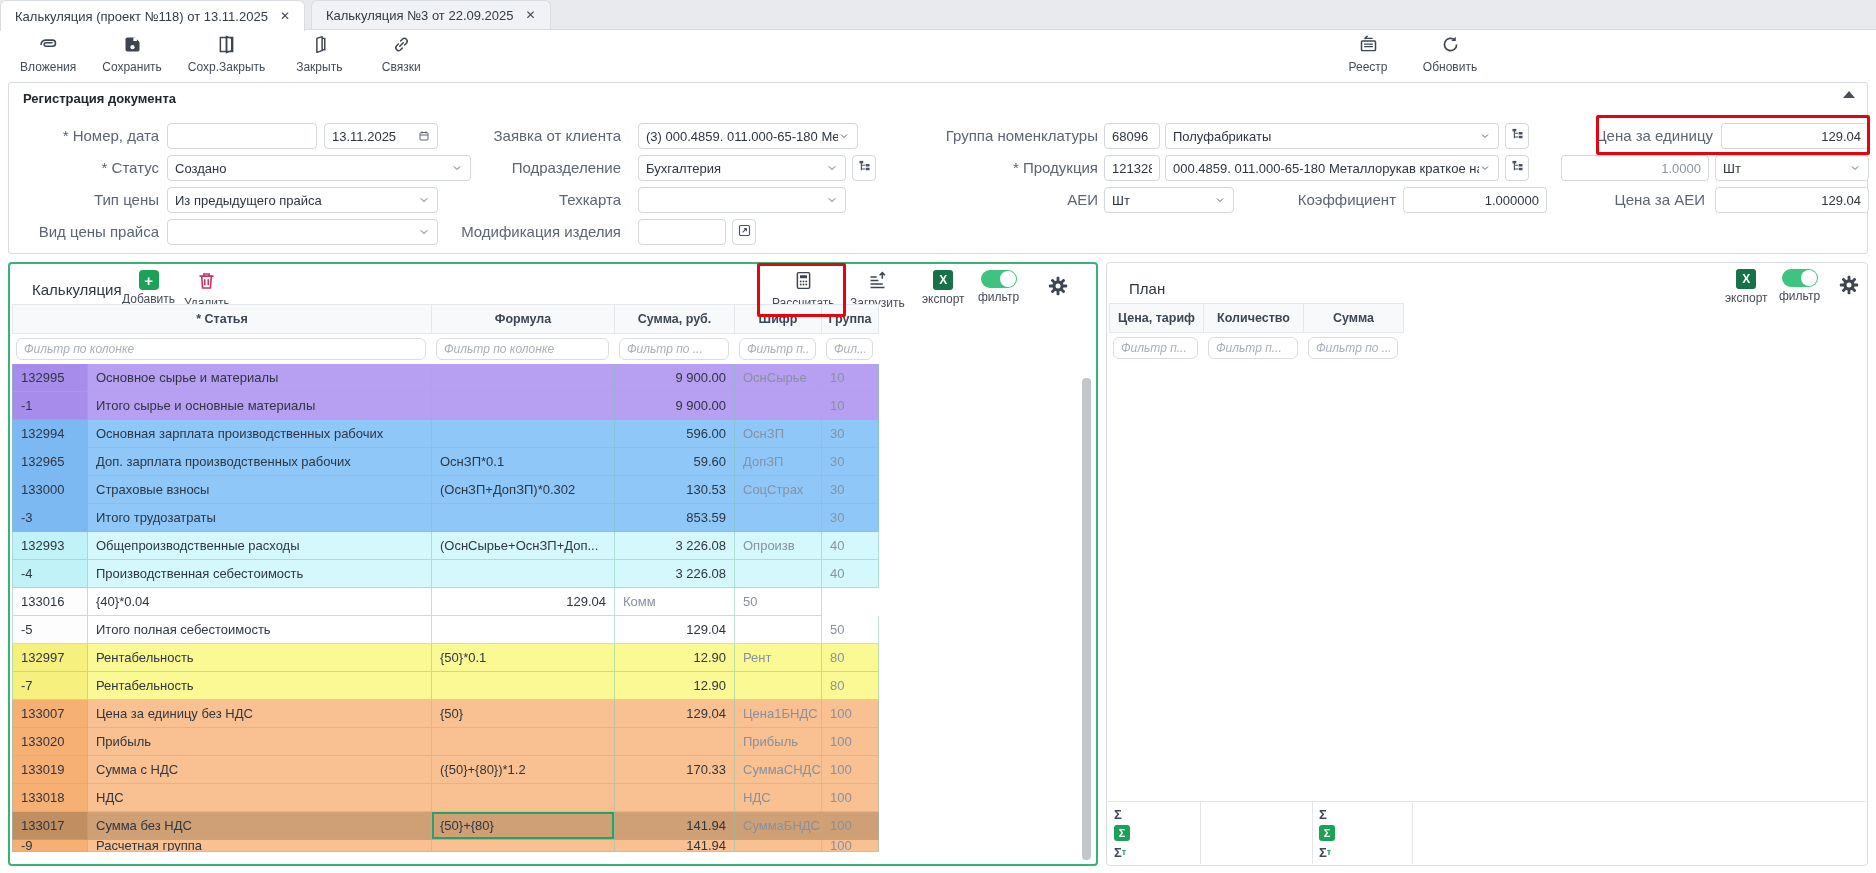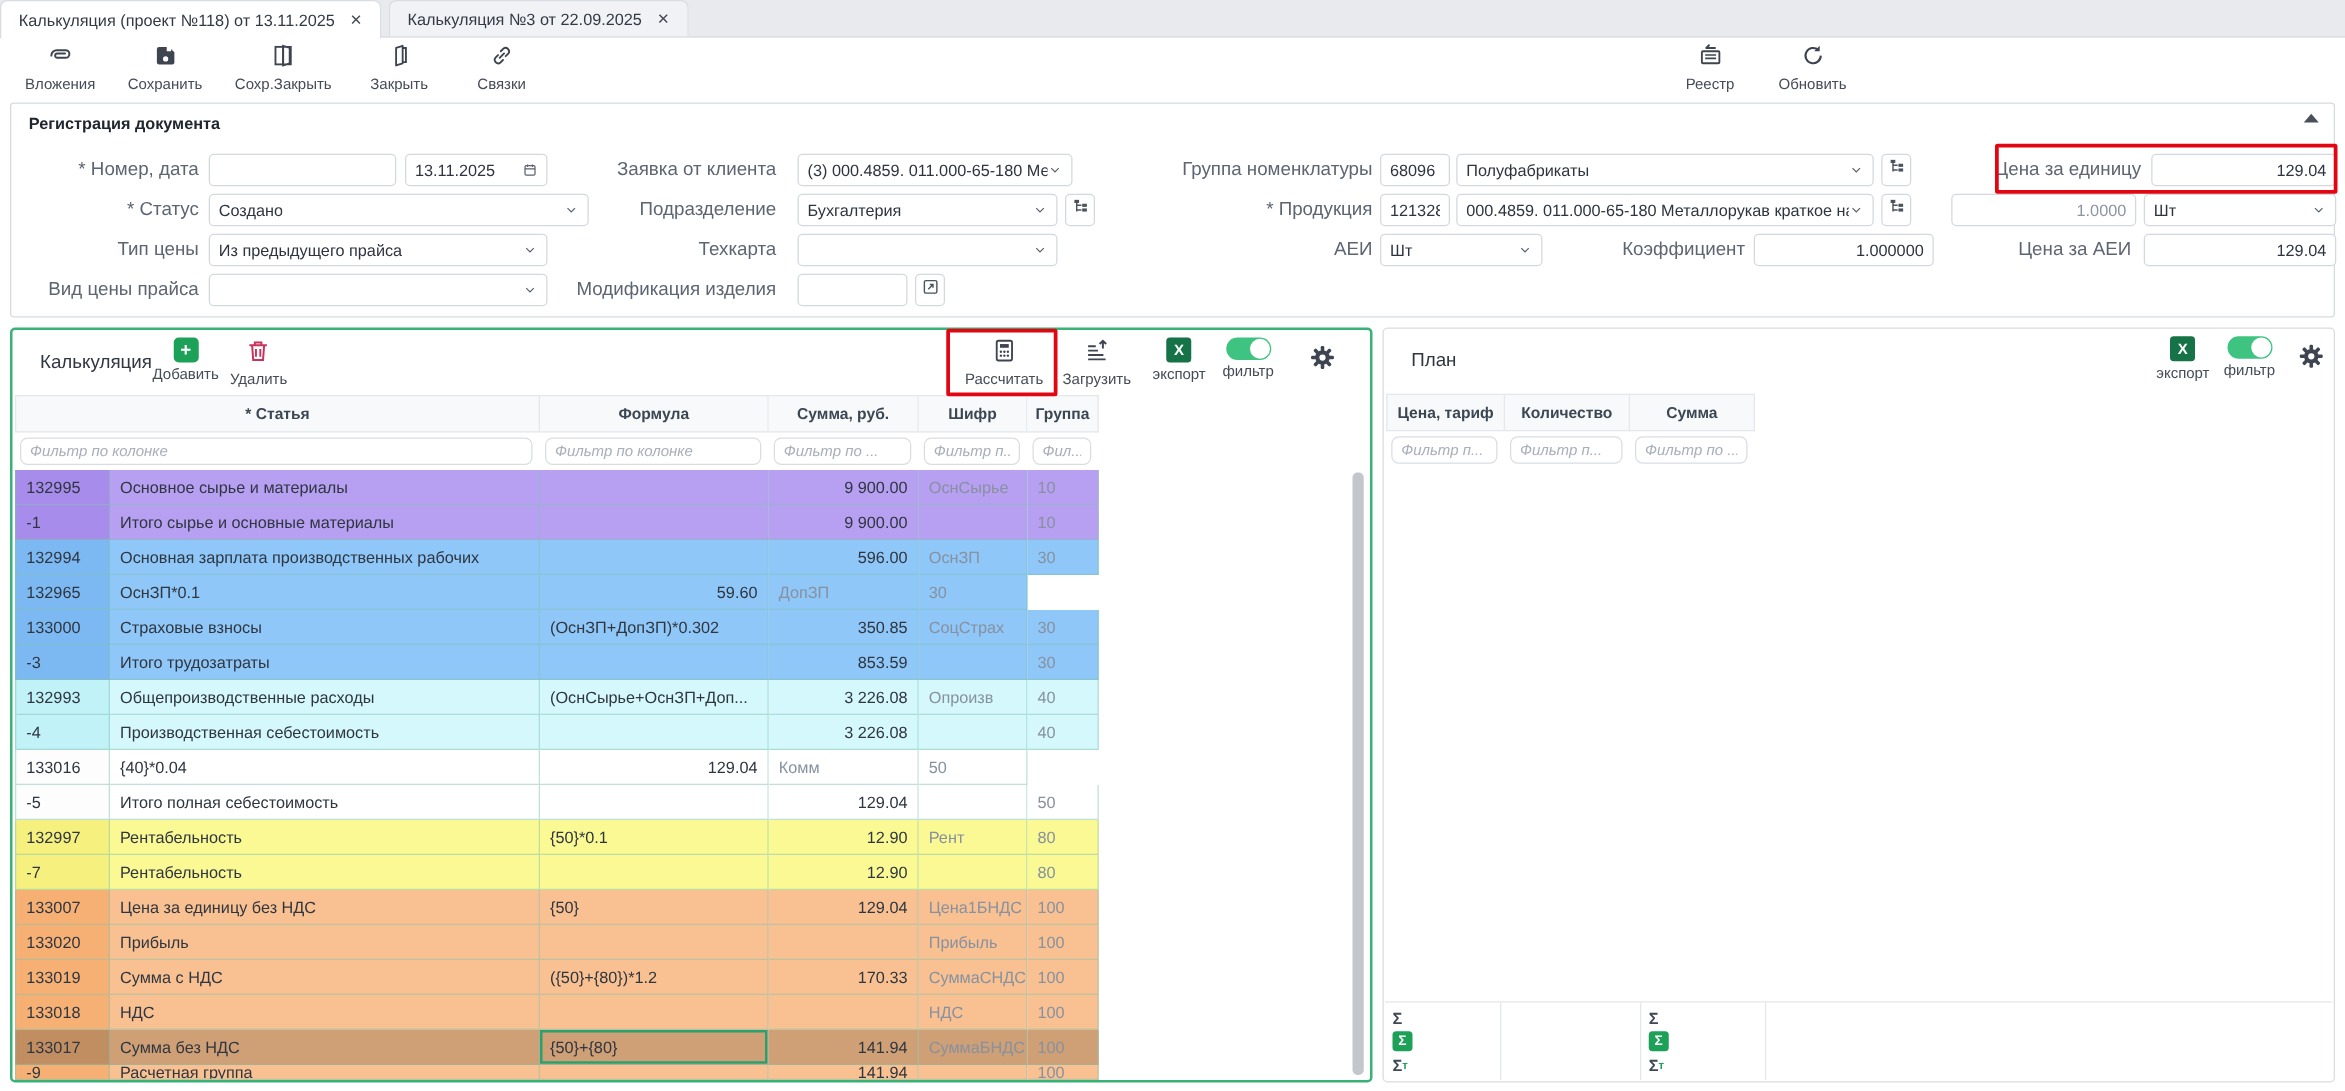--- a/index.html
+++ b/index.html
@@ -62,21 +62,21 @@
   .toggle { width:36px; height:18px; border-radius:9px; background:#3fc380; position:relative; }
   .toggle .knob { position:absolute; right:1px; top:1px; width:16px; height:16px; border-radius:50%; background:#fff; }
   .trash svg { color:#c9325d; }
   .gearbtn { position:absolute; top:12px; cursor:pointer; }
   .gearbtn svg { width:20px; height:20px; color:#3e4550; }
 
   
   .thead, .tfilter, .trow { position:relative; display:grid; }
   .calc .thead, .calc .tfilter, .calc .trow { grid-template-columns:76px 344px 183px 120px 87px 57px; width:869px; }
   .calc .tfilter { grid-template-columns:420px 183px 120px 87px 57px; }
-  .tablewrap { position:absolute; left:2px; top:52px; }
+  .tablewrap { position:absolute; left:2px; top:40px; }
   .thead { height:30px; }
   .thead .hc { background:#f8f9fa; border:1px solid #e4e7eb; border-left:none;
     display:flex; align-items:center; justify-content:center;
     font-size:12.5px; font-weight:bold; color:#3c4754; }
   .thead .hc:first-child { border-left:1px solid #e4e7eb; }
   .tfilter { height:30px; }
   .tfilter input { margin:4px 6px 4px 4px; height:22px; border:1px solid #d9dde3; border-radius:6px;
     padding:0 7px; font-size:12px; font-style:italic; color:#4a5058; font-family:inherit; width:calc(100% - 10px); }
   .tfilter input::placeholder { color:#a8afb8; font-style:italic; }
   .trow { height:28px; font-size:13px; }
@@ -428,30 +428,31 @@
         <div class="trow band-blue">
     <div class="c-id">132994</div>
     <div class="c-article">Основная зарплата производственных рабочих</div>
     <div class="c-formula"></div>
     <div class="c-sum">596.00</div>
     <div class="c-code">ОснЗП</div>
     <div class="c-group">30</div>
   </div>
         <div class="trow band-blue">
     <div class="c-id">132965</div>
+    <div class="c-article">Доп. зарплата производственных рабочих</div>
     <div class="c-formula">ОснЗП*0.1</div>
     <div class="c-sum">59.60</div>
     <div class="c-code">ДопЗП</div>
     <div class="c-group">30</div>
   </div>
         <div class="trow band-blue">
     <div class="c-id">133000</div>
     <div class="c-article">Страховые взносы</div>
     <div class="c-formula">(ОснЗП+ДопЗП)*0.302</div>
-    <div class="c-sum">350.85</div>
+    <div class="c-sum">130.53</div>
     <div class="c-code">СоцСтрах</div>
     <div class="c-group">30</div>
   </div>
         <div class="trow band-blue">
     <div class="c-id">-3</div>
     <div class="c-article">Итого трудозатраты</div>
     <div class="c-formula"></div>
     <div class="c-sum">853.59</div>
     <div class="c-code"></div>
     <div class="c-group">30</div>

